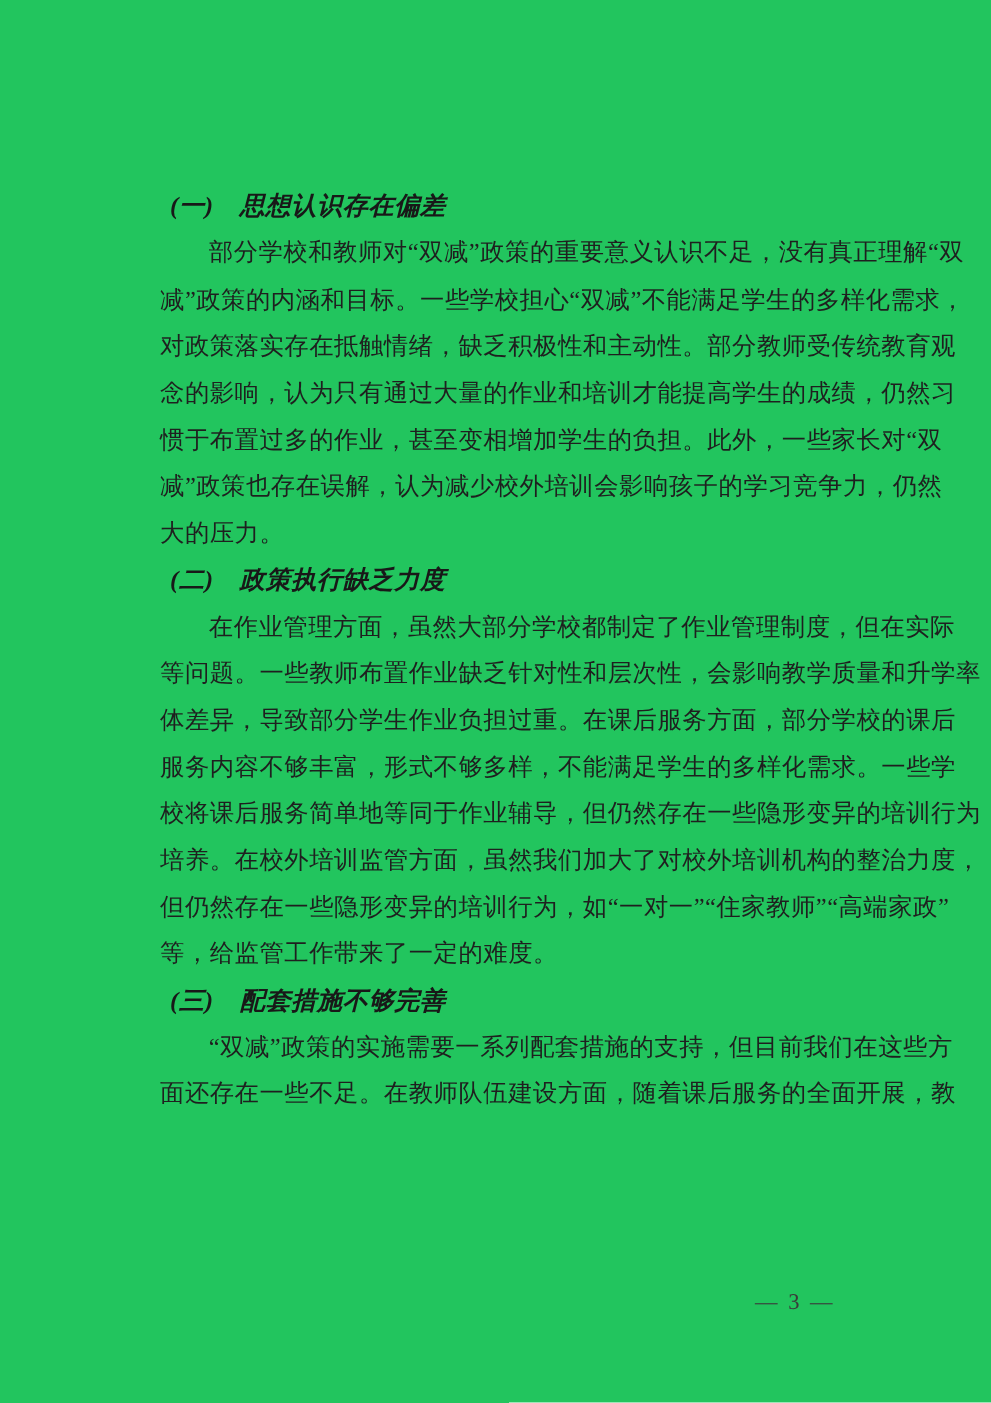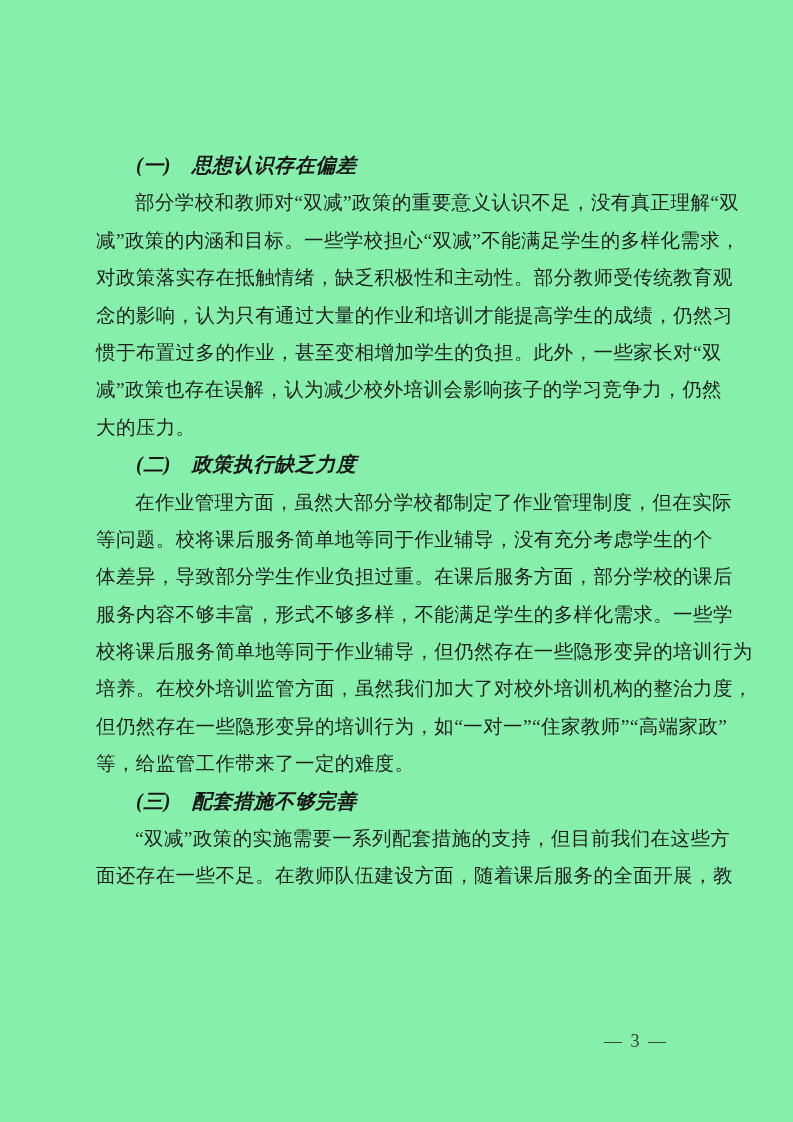--- a/index.html
+++ b/index.html
@@ -1,37 +1,38 @@
 <!DOCTYPE html>
 <html><head>
 <meta charset="utf-8">
 <style>
   * { margin: 0; padding: 0; box-sizing: border-box; }
   html, body { background: #ffffff; }
   .page {
     position: relative;
     width: 793px;
     height: 1122px;
-    background: #86efac;
+    background: #22c55e;
     overflow: hidden;
     font-family: "Liberation Serif", "DejaVu Serif", serif;
     color: #1f1f1f;
   }
   .content {
     position: absolute;
     left: 96px;
     top: 147px;
     width: 600px;
   }
   .line {
     font-size: 19.5px;
     line-height: 37.4px;
     height: 37.4px;
     white-space: nowrap;
     letter-spacing: 0.4px;
+    margin-left: 32px;
   }
   .line.indent { text-indent: 2em; }
   .heading {
     font-size: 20px;
     line-height: 37.4px;
     height: 37.4px;
     font-weight: bold;
     font-style: italic;
     text-indent: 2em;
     white-space: nowrap;
@@ -58,21 +59,21 @@
     <div class="line indent">部分学校和教师对“双减”政策的重要意义认识不足，没有真正理解“双</div>
     <div class="line">减”政策的内涵和目标。一些学校担心“双减”不能满足学生的多样化需求，</div>
     <div class="line">对政策落实存在抵触情绪，缺乏积极性和主动性。部分教师受传统教育观</div>
     <div class="line">念的影响，认为只有通过大量的作业和培训才能提高学生的成绩，仍然习</div>
     <div class="line">惯于布置过多的作业，甚至变相增加学生的负担。此外，一些家长对“双</div>
     <div class="line">减”政策也存在误解，认为减少校外培训会影响孩子的学习竞争力，仍然</div>
     <div class="line">大的压力。</div>
 
     <div class="heading">(二)　政策执行缺乏力度</div>
     <div class="line indent">在作业管理方面，虽然大部分学校都制定了作业管理制度，但在实际</div>
-    <div class="line">等问题。校将课后服务简单地等同于作业辅导，没有充分考虑学生的个</div>
+    <div class="line">等问题。一些教师布置作业缺乏针对性和层次性，会影响教学质量和升学率</div>
     <div class="line">体差异，导致部分学生作业负担过重。在课后服务方面，部分学校的课后</div>
     <div class="line">服务内容不够丰富，形式不够多样，不能满足学生的多样化需求。一些学</div>
     <div class="line">校将课后服务简单地等同于作业辅导，但仍然存在一些隐形变异的培训行为</div>
     <div class="line">培养。在校外培训监管方面，虽然我们加大了对校外培训机构的整治力度，</div>
     <div class="line">但仍然存在一些隐形变异的培训行为，如“一对一”“住家教师”“高端家政”</div>
     <div class="line">等，给监管工作带来了一定的难度。</div>
 
     <div class="heading">(三)　配套措施不够完善</div>
     <div class="line indent">“双减”政策的实施需要一系列配套措施的支持，但目前我们在这些方</div>
     <div class="line">面还存在一些不足。在教师队伍建设方面，随着课后服务的全面开展，教</div>

